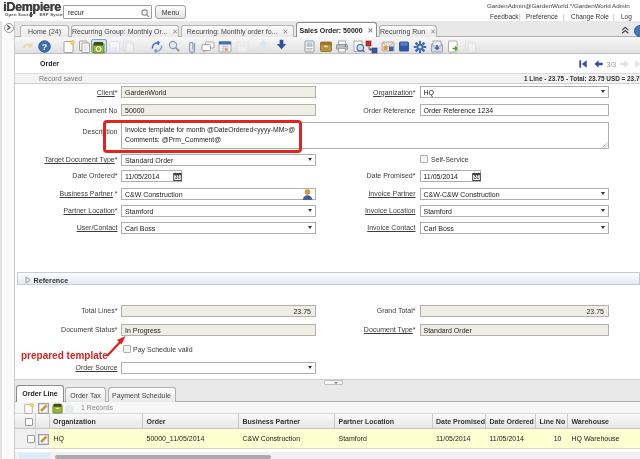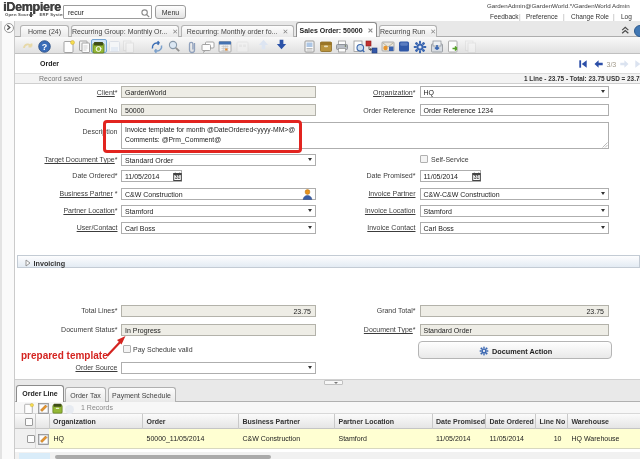--- a/index.html
+++ b/index.html
@@ -280,57 +280,40 @@
 <div class="lbl" style="left:315.5px;top:190.2px;"><u>Invoice Partner</u></div>
 <div class="fld dd" style="left:419.5px;top:188px;width:189.5px;">C&amp;W-C&amp;W Construction</div>
 <div class="dda" style="left:601px;top:192px;"></div>
 <div class="lbl" style="left:315.5px;top:207px;"><u>Invoice Location</u></div>
 <div class="fld dd" style="left:419.5px;top:204.7px;width:189.5px;">Stamford</div>
 <div class="dda" style="left:601px;top:208.7px;"></div>
 <div class="lbl" style="left:315.5px;top:223.8px;"><u>Invoice Contact</u></div>
 <div class="fld dd" style="left:419.5px;top:221.5px;width:189.5px;">Carl Boss</div>
 <div class="dda" style="left:601px;top:225.5px;"></div>
 
-<div class="abs" style="left:17px;top:255px;width:623px;height:13.3px;background:linear-gradient(#fdfdfe,#e3ebf3);border:1px solid #c3cbd4;">
+<div class="abs" style="left:17px;top:272px;width:623px;height:13.3px;background:linear-gradient(#fdfdfe,#e3ebf3);border:1px solid #c3cbd4;">
   <svg width="6" height="8" style="position:absolute;left:7px;top:3px;" viewBox="0 0 6 8">
         <path d="M1 1 L5 4 L1 7 Z" fill="#fdfdfd" stroke="#8a8a8a" stroke-width="0.9"></path>
       </svg>
-  <span style="position:absolute;left:15.5px;top:2.5px;font-size:7.2px;font-weight:bold;color:#333;">Invoicing</span>
+  <span style="position:absolute;left:15.5px;top:2.5px;font-size:7.2px;font-weight:bold;color:#333;">Reference</span>
 </div>
 
 <div class="lbl" style="left:17.5px;top:307px;">Total Lines*</div>
 <div class="fld ro" style="left:121px;top:304.5px;width:195px;text-align:right;padding-right:4px;">23.75</div>
 <div class="lbl" style="left:315.5px;top:307px;">Grand Total*</div>
 <div class="fld ro" style="left:419.5px;top:304.5px;width:189.5px;text-align:right;padding-right:4px;">23.75</div>
 
 <div class="lbl" style="left:17.5px;top:326.4px;">Document Status*</div>
 <div class="fld ro" style="left:121px;top:324px;width:195px;">In Progress</div>
 <div class="lbl" style="left:315.5px;top:326.4px;"><u>Document Type</u>*</div>
 <div class="fld ro" style="left:419.5px;top:324px;width:189.5px;">Standard Order</div>
 
 <div class="cb" style="left:122.5px;top:344.5px;background:#f4f4f4;border-color:#b0b0b0;"></div>
 <div class="abs" style="left:133px;top:345.5px;font-size:7px;color:#3c3c3c;">Pay Schedule valid</div>
 
-<div class="abs" style="left:418px;top:341px;width:193.5px;height:17.5px;background:linear-gradient(#fefefe,#e9e9e9);border:1px solid #b5b5b5;border-radius:4px;">
-  <svg width="10" height="10" style="position:absolute;left:60px;top:3.5px;" viewBox="0 0 14 14">
-        <g fill="#3a66b0">
-          <circle cx="7" cy="7" r="3.6"></circle>
-          <rect x="6" y="0.8" width="2" height="3" rx="0.6"></rect>
-          <rect x="6" y="10.2" width="2" height="3" rx="0.6"></rect>
-          <rect x="0.8" y="6" width="3" height="2" rx="0.6"></rect>
-          <rect x="10.2" y="6" width="3" height="2" rx="0.6"></rect>
-          <rect x="2.2" y="2.2" width="2.6" height="2.6" rx="0.8" transform="rotate(45 3.5 3.5)"></rect>
-          <rect x="9.2" y="2.2" width="2.6" height="2.6" rx="0.8" transform="rotate(45 10.5 3.5)"></rect>
-          <rect x="2.2" y="9.2" width="2.6" height="2.6" rx="0.8" transform="rotate(45 3.5 10.5)"></rect>
-          <rect x="9.2" y="9.2" width="2.6" height="2.6" rx="0.8" transform="rotate(45 10.5 10.5)"></rect>
-        </g>
-        <circle cx="7" cy="7" r="1.6" fill="#e8ecf4"></circle>
-      </svg>
-  <span style="position:absolute;left:73px;top:4.5px;font-size:7.3px;font-weight:bold;color:#222;">Document Action</span>
-</div>
 
 <div class="lbl" style="left:17.5px;top:364px;"><u>Order Source</u></div>
 <div class="fld dd" style="left:121px;top:361.5px;width:195px;">&nbsp;</div>
 <div class="dda" style="left:308.4px;top:365.5px;"></div>
 
 <div class="abs" style="left:21px;top:349.5px;font-size:10px;font-weight:bold;color:#d42420;z-index:6;">prepared template</div>
 <svg class="icon" style="left:104px;top:332px;z-index:6;" width="24" height="26" viewBox="0 0 24 26">
       <line x1="3" y1="24" x2="18" y2="8" stroke="#d42420" stroke-width="2.2"></line>
       <path d="M21.5 4 L13 8 L17.5 12.5 Z" fill="#d42420"></path>
     </svg>

